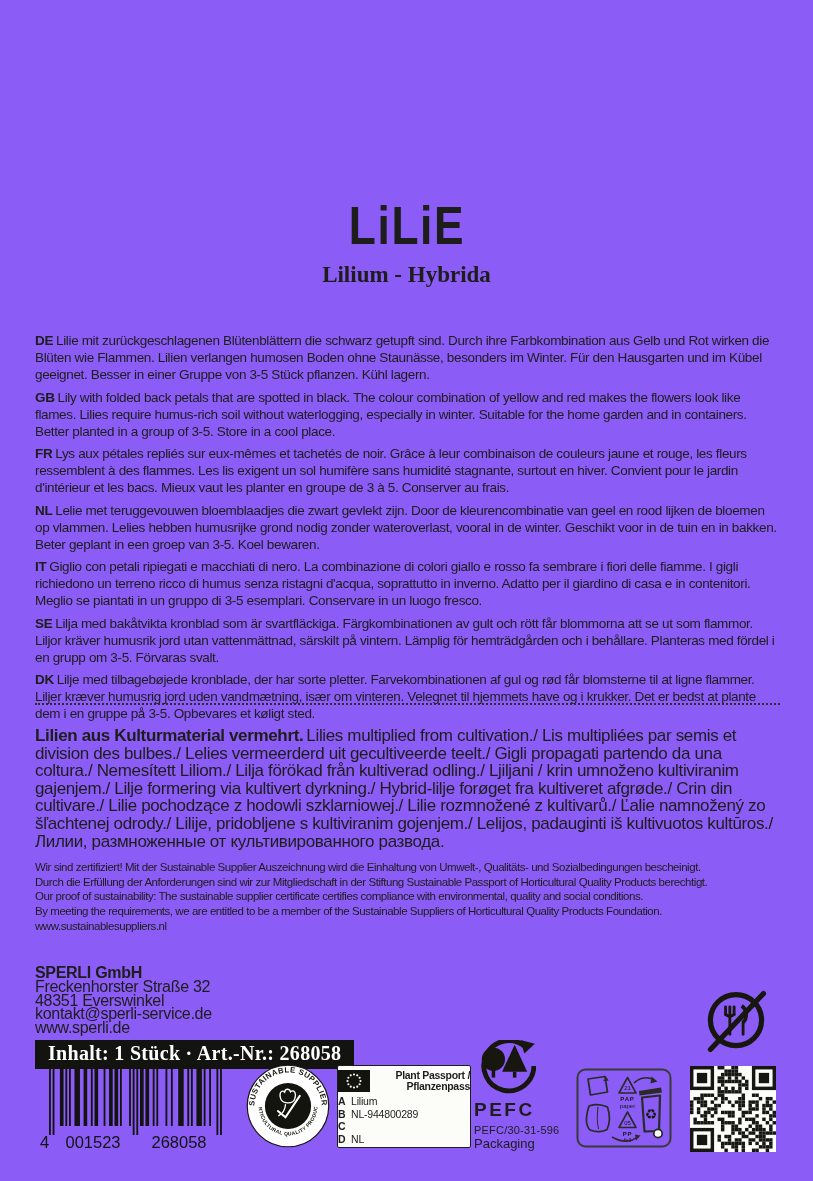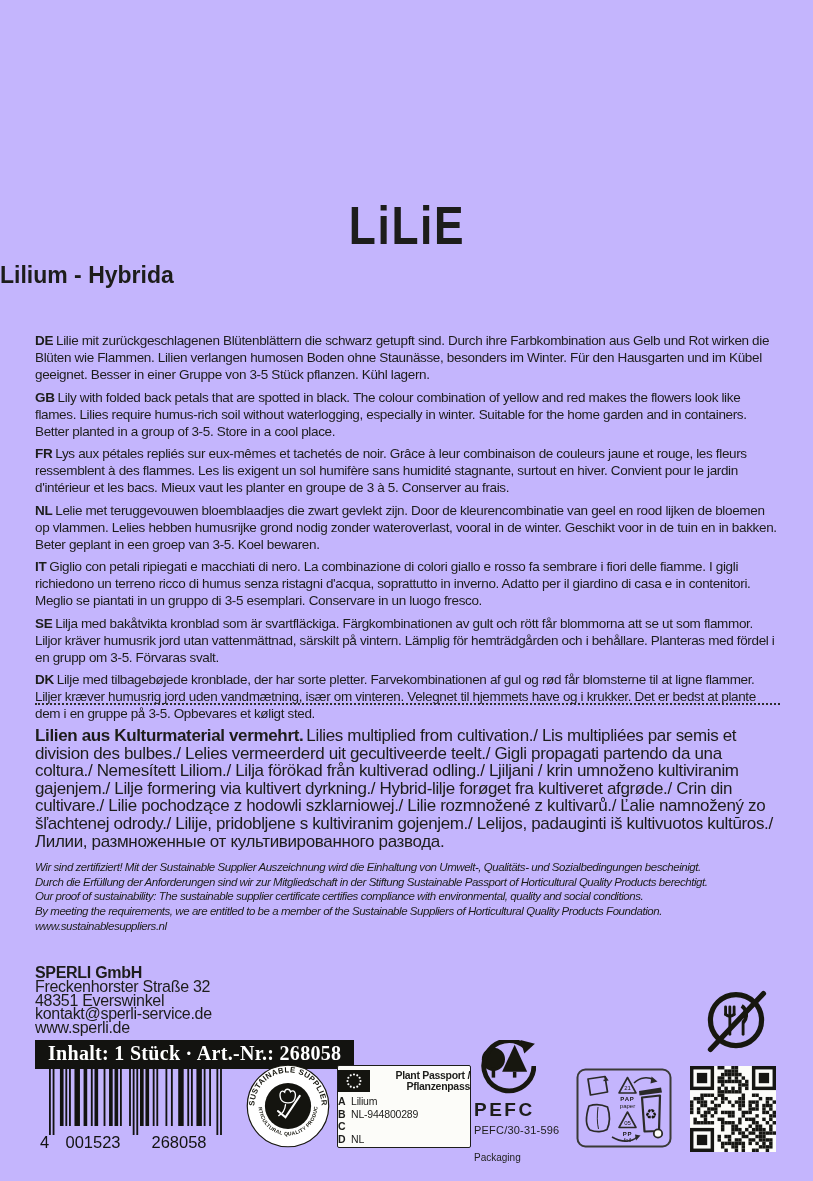--- a/index.html
+++ b/index.html
@@ -1,35 +1,35 @@
 <!DOCTYPE html>
 <html><head>
 <meta charset="utf-8">
 <style>
   html,body{margin:0;padding:0;background:#ffffff;}
-  .sheet{position:relative;width:813px;height:1181px;margin:0 auto;background:#c4b5fd;
+  .sheet{position:relative;width:813px;height:1181px;margin:0 auto;background:#8b5cf6;
          color:#1d1d1b;font-family:"Liberation Sans",sans-serif;overflow:hidden;}
 
   .title{position:absolute;top:196px;left:0;right:0;text-align:center;}
   .title span{display:inline-block;font-weight:700;font-size:54px;line-height:1.1;
               letter-spacing:2px;transform:scaleX(0.82);}
-  .subtitle{position:absolute;top:262px;left:0;right:0;text-align:left;
-            font-family:Liberation Sans, sans-serif;font-weight:700;font-size:23px;}
+  .subtitle{position:absolute;top:262px;left:0;right:0;text-align:center;
+            font-family:Liberation Serif, serif;font-weight:700;font-size:23px;}
 
   .desc{position:absolute;left:35px;right:32px;top:296px;margin-top:36px;}
   .desc p{margin:0 0 5.5px 0;font-size:13.5px;line-height:17px;letter-spacing:-0.35px;}
   .desc b{margin-right:3px;}
 
   .dotline{position:absolute;left:35px;right:33px;top:703px;border-top:2px dotted #2c2c29;}
 
   .cultivation{position:absolute;left:35px;right:32px;top:727px;
                font-size:17px;line-height:17.6px;letter-spacing:-0.35px;}
   .cultivation b{margin-right:3px;}
 
-  .sustain{position:absolute;left:35px;right:30px;top:860px;font-style:italic;}
+  .sustain{position:absolute;left:35px;right:30px;top:860px;}
   .sustain div{font-size:11.5px;line-height:14.7px;letter-spacing:-0.45px;}
 
   .address{position:absolute;left:35px;top:966px;font-size:16px;line-height:13.8px;
            letter-spacing:-0.3px;}
   .address .company{font-weight:700;}
 
   .inhalt{position:absolute;left:35px;top:1040px;background:#131310;color:#ffffff;
           font-family:"Liberation Serif",serif;font-weight:700;font-size:20px;
           padding:2px 13px 4px 13px;letter-spacing:0.3px;}
 
@@ -45,21 +45,21 @@
   .passport .pp-head{display:flex;align-items:flex-start;gap:4px;}
   .passport .pp-title{flex:1;text-align:right;font-weight:700;font-size:10.5px;
                       line-height:11px;letter-spacing:-0.3px;}
   .passport .pp-row{display:flex;font-size:10.5px;line-height:12.6px;letter-spacing:-0.2px;}
   .passport .pp-row b{width:13px;}
   .passport .pp-rows{margin-top:3px;}
 
   .pefc{position:absolute;left:474px;top:1040px;width:100px;text-align:left;}
   .pefc .word{font-weight:700;font-size:19px;letter-spacing:2.5px;margin-top:1px;}
   .pefc .lic{font-size:11px;letter-spacing:0.2px;margin-top:3px;}
-  .pefc .cap{font-size:10px;margin-top:16px;}
+  .pefc .cap{font-size:13px;margin-top:0;}
 
   .recyclebox{position:absolute;left:576px;top:1068px;width:96px;height:80px;}
   .recyclebox svg{display:block;}
   .recyclebox text{font-family:"Liberation Sans",sans-serif;fill:#17170f;}
 
   .qr{position:absolute;left:690px;top:1066px;width:86px;height:86px;}
   .nofood{position:absolute;left:700px;top:985px;width:72px;height:74px;}
 </style>
 </head>
 <body>

